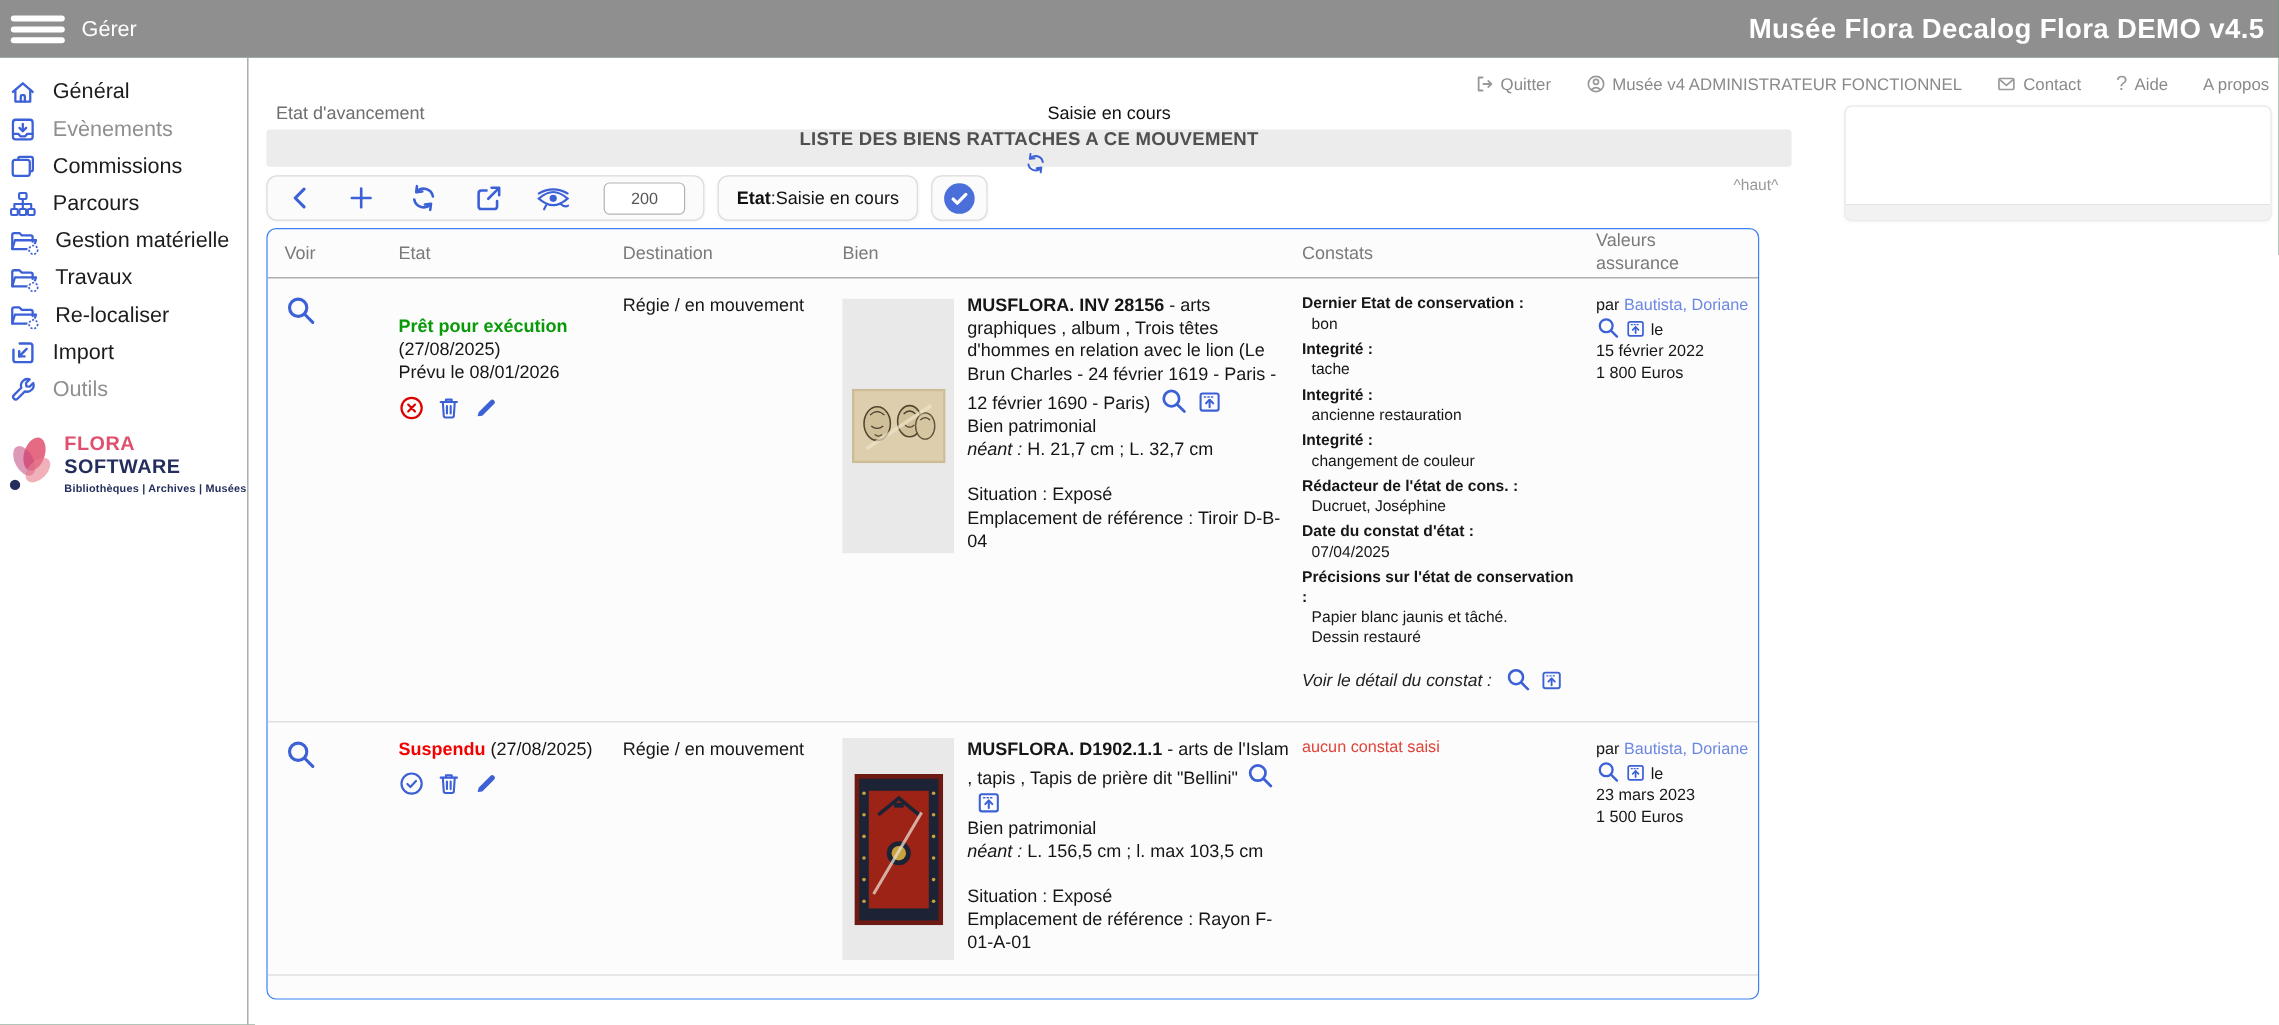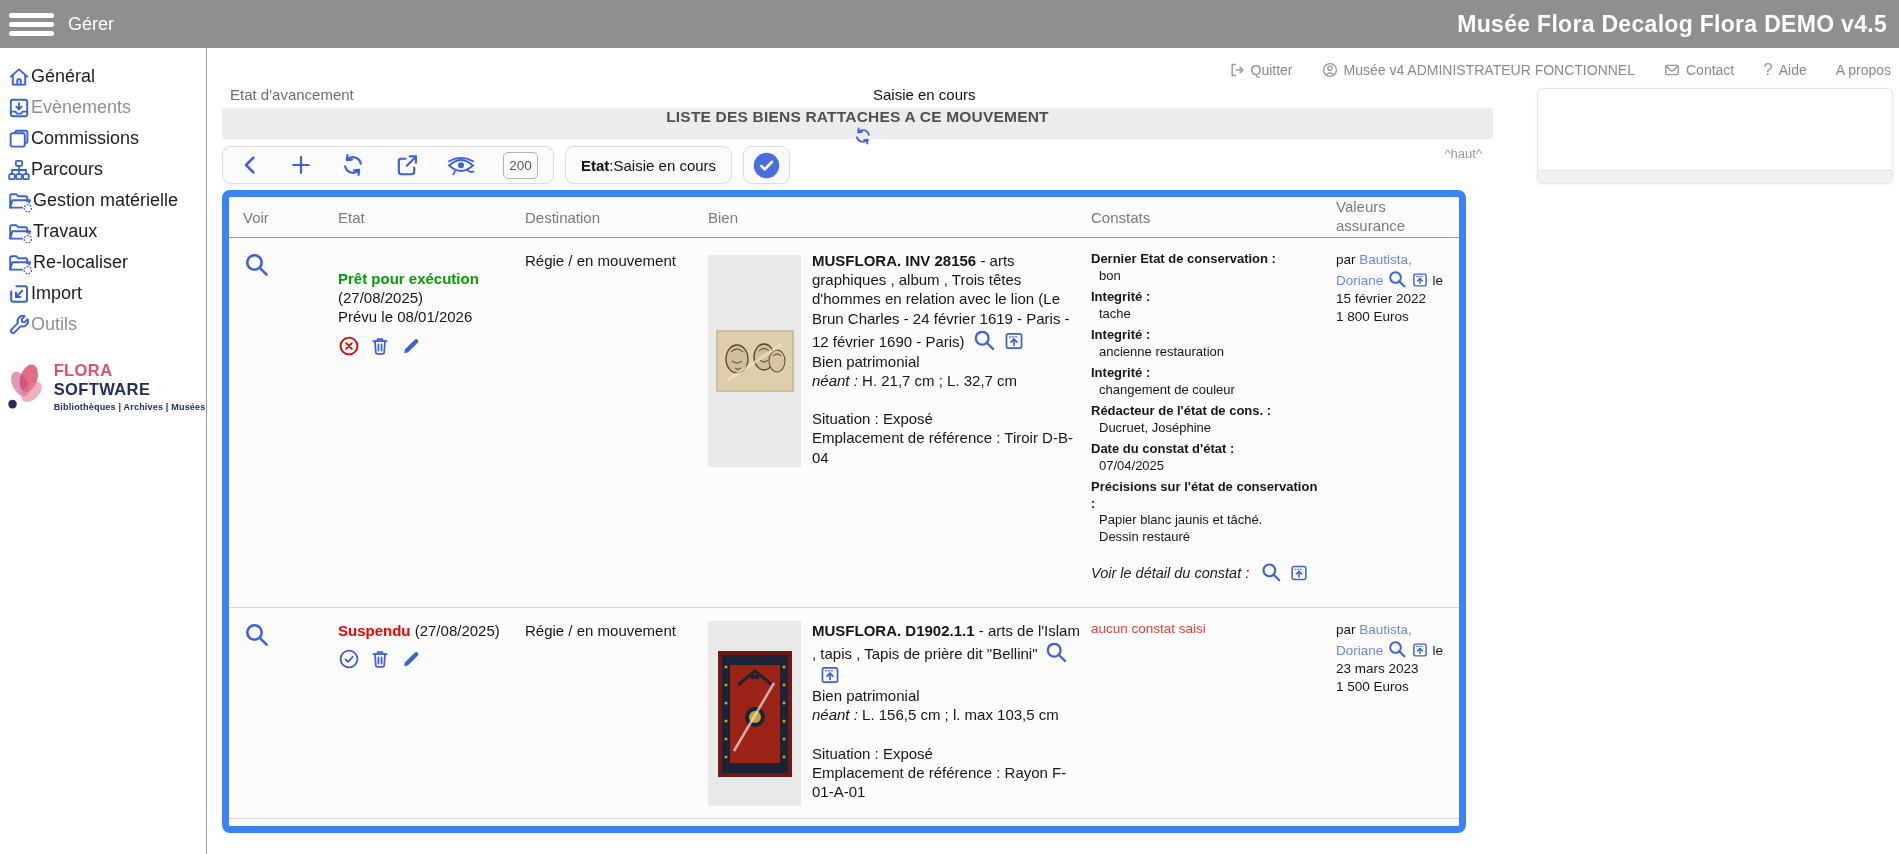--- a/index.html
+++ b/index.html
@@ -9,21 +9,21 @@
   
   .topbar { position:absolute; left:0; top:0; width:100%; height:48px; background:#8f8f8f; display:flex; align-items:center; }
   .burger { margin-left:9px; cursor:pointer; }
   .burger span { display:block; width:45px; height:5px; background:#fff; border-radius:3px; margin:4px 0; }
   .menu-label { color:#fff; font-size:18px; margin-left:14px; }
   .app-title { margin-left:auto; margin-right:12px; color:#fff; font-size:23px; font-weight:bold; letter-spacing:.3px; }
 
   
   .sidebar { position:absolute; left:0; top:48px; width:207px; bottom:0; background:#fff; border-right:1px solid #9d9d9d; }
   .nav { padding-top:13px; }
-  .nav-item { display:flex; align-items:center; height:31px; padding-left:7px; cursor:pointer; }
+  .nav-item { display:flex; align-items:center; height:31px; padding-left:7px; gap:13px; cursor:pointer; }
   .nav-label { font-size:18px; color:#1c1c1c; }
   .nav-item.muted .nav-label { color:#8f8f8f; }
   .logo-block { position:absolute; left:3px; top:312px; display:flex; align-items:center; gap:3px; }
   .brand-a { color:#e0506e; } .brand-b { color:#232e5c; }
   .logo-brand { font-size:16.5px; font-weight:bold; letter-spacing:.4px; }
   .logo-tagline { font-size:9px; font-weight:bold; color:#232e5c; margin-top:3px; letter-spacing:.2px; }
 
   
   .main { position:absolute; left:207px; top:48px; right:0; bottom:0; background:#fff; }
 
@@ -36,26 +36,26 @@
 
   .status-left { position:absolute; left:23px; top:38px; font-size:15px; font-weight:normal; color:#6e6e6e; }
   .status-center { position:absolute; left:666px; top:38px; font-size:15px; color:#111; }
 
   .list-bar { position:absolute; left:15px; top:60px; width:1271px; height:31px; background:#ececec; border-radius:3px; display:flex; align-items:center; padding:0 11px;flex-direction:column; }
   .list-bar-title { font-size:15.5px; font-weight:bold; color:#4f4f4f; letter-spacing:.2px; }
   .top-anchor { margin-left:auto; color:#999; font-size:13px; cursor:pointer; }
 
   .toolbar { position:absolute; left:15px; top:98px; display:flex; align-items:center; gap:11px; }
   .tool-group { display:flex; align-items:center; gap:27px; height:38px; padding:0 15px; background:#fbfbfb; border:1px solid #dcdcdc; border-radius:9px; box-shadow:0 1px 2px rgba(0,0,0,.05); }
-  .count-input { width:35px; height:27px; border:1px solid #b3b3b3; border-radius:5px; font-size:13.5px; color:#555; text-align:center; font-family:inherit; background:#fff; }
+  .count-input { width:68px; height:27px; border:1px solid #b3b3b3; border-radius:5px; font-size:13.5px; color:#555; text-align:center; font-family:inherit; background:#fff; }
   .filter-chip { height:38px; padding:0 15px; background:#fbfbfb; border:1px solid #dcdcdc; border-radius:9px; box-shadow:0 1px 2px rgba(0,0,0,.05); display:flex; align-items:center; font-size:15px; color:#111; cursor:pointer; }
   .confirm-btn { height:38px; width:47px; background:#fbfbfb; border:1px solid #dcdcdc; border-radius:9px; box-shadow:0 1px 2px rgba(0,0,0,.05); display:flex; align-items:center; justify-content:center; cursor:pointer; }
 
   
-  .table-card { position:absolute; left:15px; top:142px; width:1244px; height:643px; background:#fcfcfc; border:7px solid #3b82f6; border-radius:8px; overflow:hidden; }
+  .table-card { position:absolute; left:15px; top:142px; width:1244px; height:643px; background:#fcfcfc; border:1px solid #3b82f6; border-radius:8px; overflow:hidden; }
   .t-grid { display:grid; grid-template-columns:100px 187px 183px 383px 245px 1fr; }
   .t-head { height:41px; align-items:center; color:#7a7a7a; font-size:15px; border-bottom:1px solid #9c9c9c; }
   .t-head > div { padding-left:9px; }
   .t-head > div:first-child { padding-left:14px; }
   .th-valeurs { max-width:95px; line-height:1.25; }
   .t-row { border-bottom:1px solid #d8d8d8; font-size:15px; color:#161616; line-height:1.28; }
   .t-row > div { padding:13px 8px 10px 9px; }
   .row1 { min-height:370px; } .row2 { min-height:211px; }
   .cell-voir { padding-left:14px !important; }
   .st-green { color:#089a08; font-weight:bold;margin-top:18px; }

